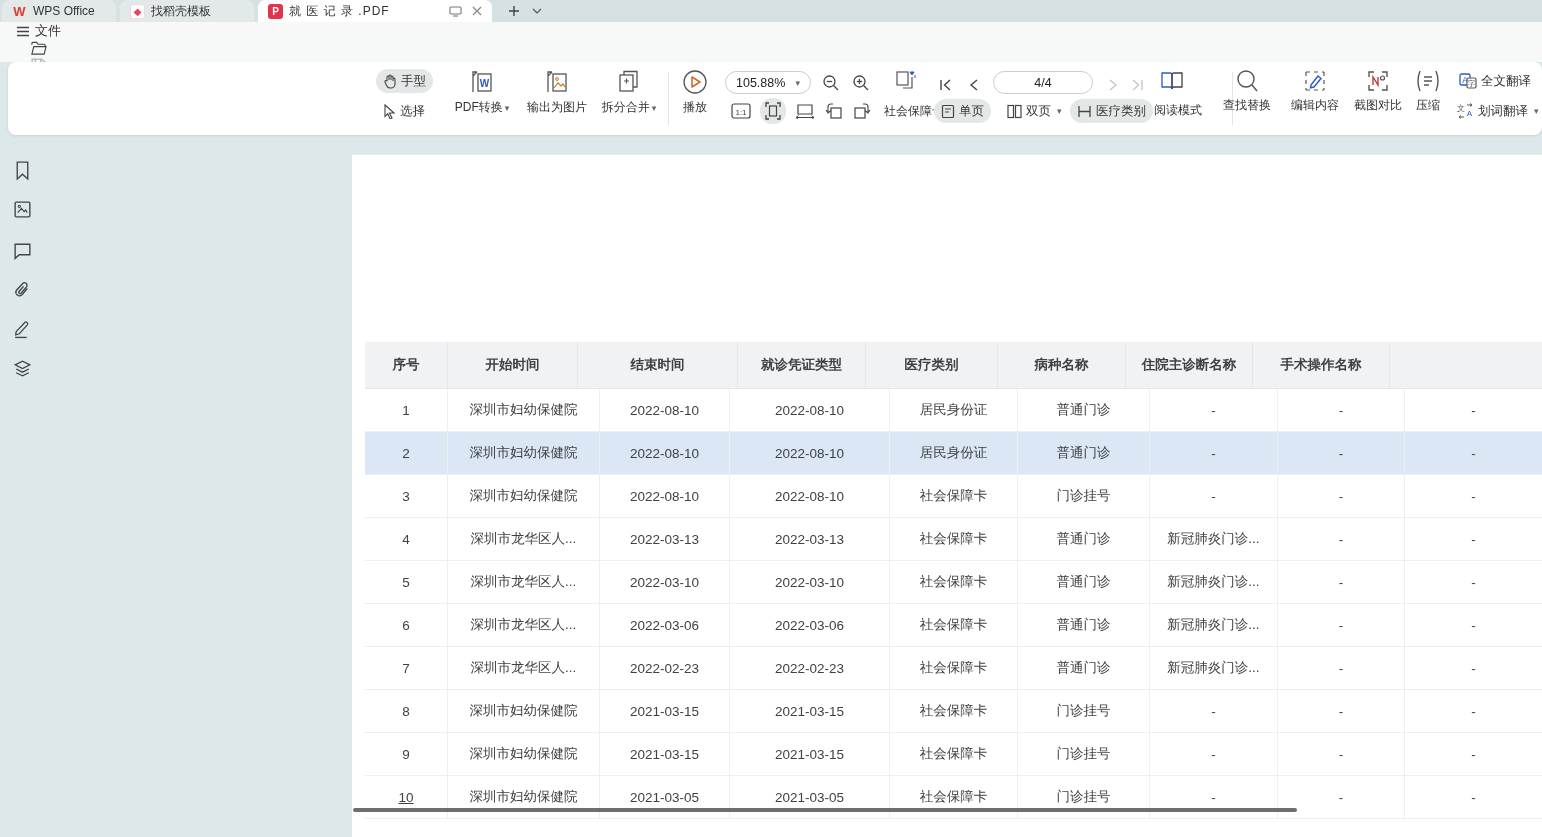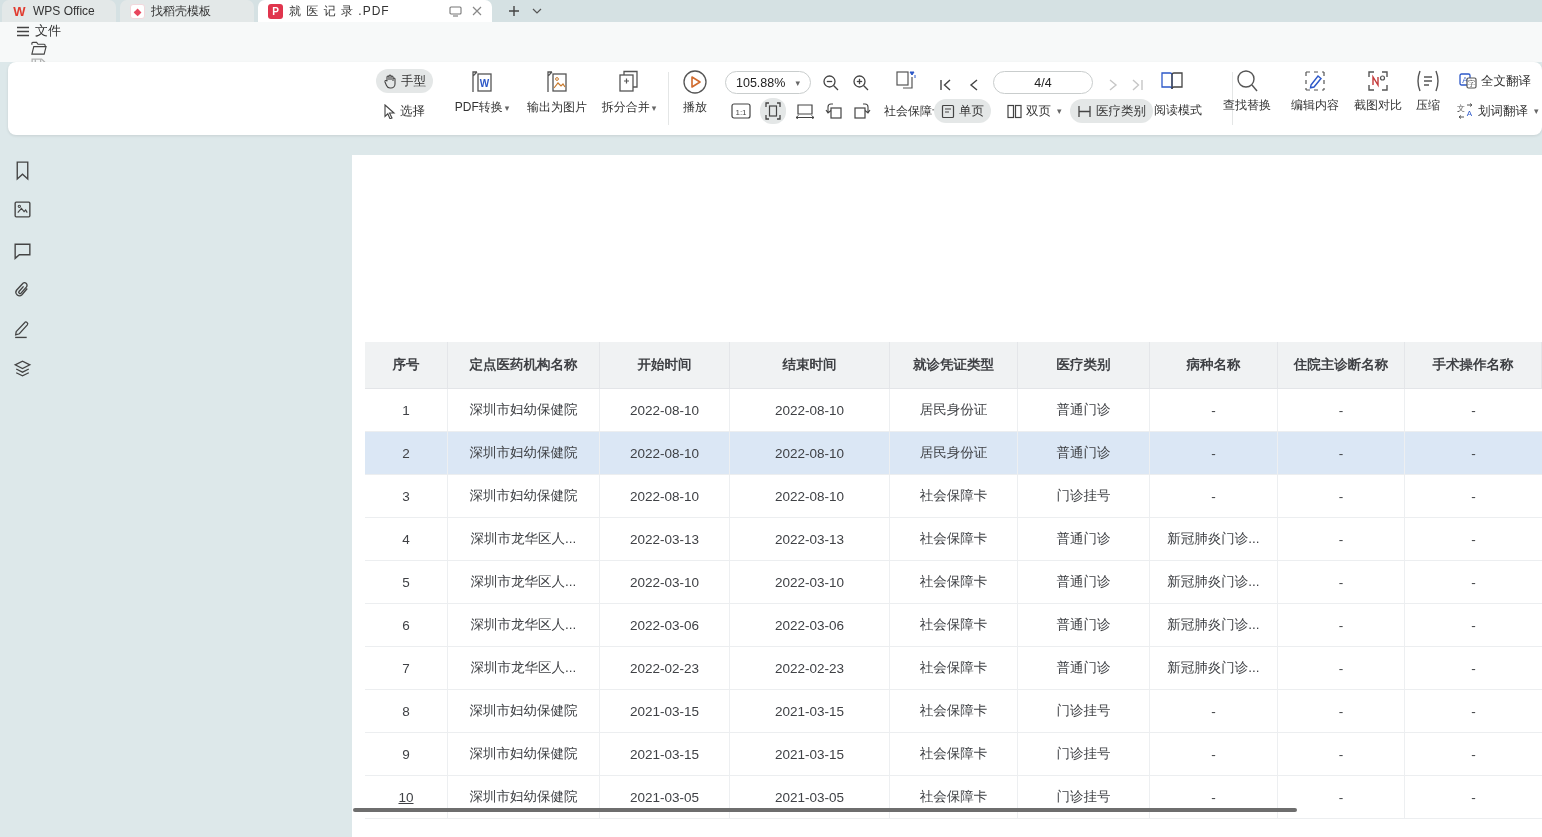--- a/index.html
+++ b/index.html
@@ -408,21 +408,20 @@
   <svg class="ic side-ic" style="top:221px;" viewBox="0 0 20 20">
     <path d="M3 6.5 L10 3 L17 6.5 L10 10 Z M4 10.5 L10 13.5 L16 10.5 M4 14 L10 17 L16 14" fill="none" stroke="#444" stroke-width="1.2"></path>
     </svg>
 </div>
 
 <div class="docarea">
   <div class="page" style="left:304px;top:18px;">
     <div class="table">
       <div class="trow head">
           <div class="cell" style="width: 83px;">序号</div>
-          <div class="cell" style="width: 152px;">定点医药机构名称</div>
           <div class="cell" style="width: 130px;">开始时间</div>
           <div class="cell" style="width: 160px;">结束时间</div>
           <div class="cell" style="width: 128px;">就诊凭证类型</div>
           <div class="cell" style="width: 132px;">医疗类别</div>
           <div class="cell" style="width: 128px;">病种名称</div>
           <div class="cell" style="width: 127px; text-align: right;">住院主诊断名称</div>
           <div class="cell" style="width: 137px;">手术操作名称</div>
         </div>
       <div id="tbody">
           <div class="trow">

